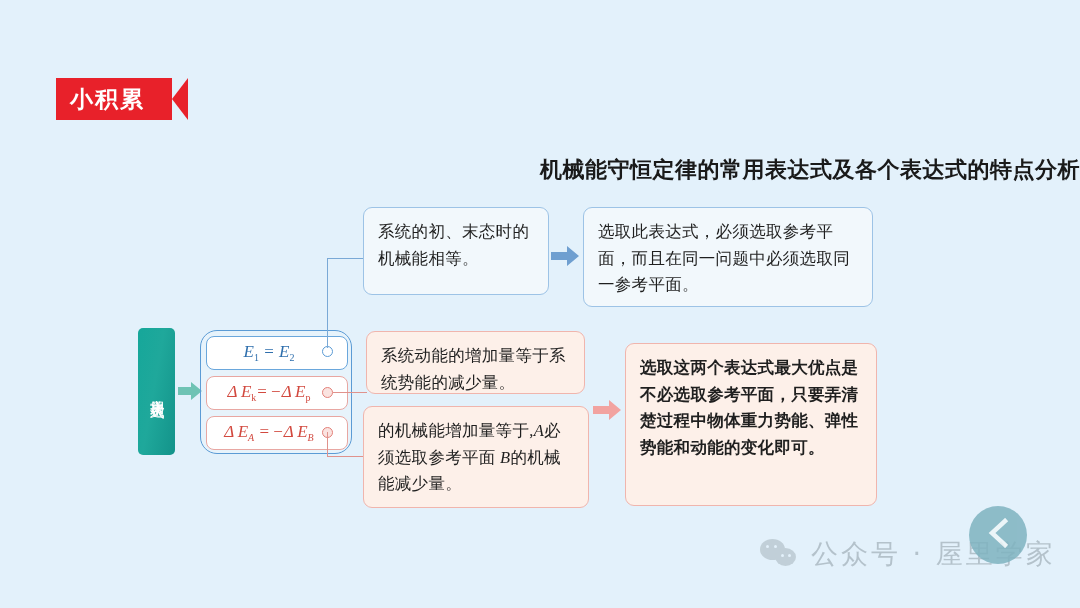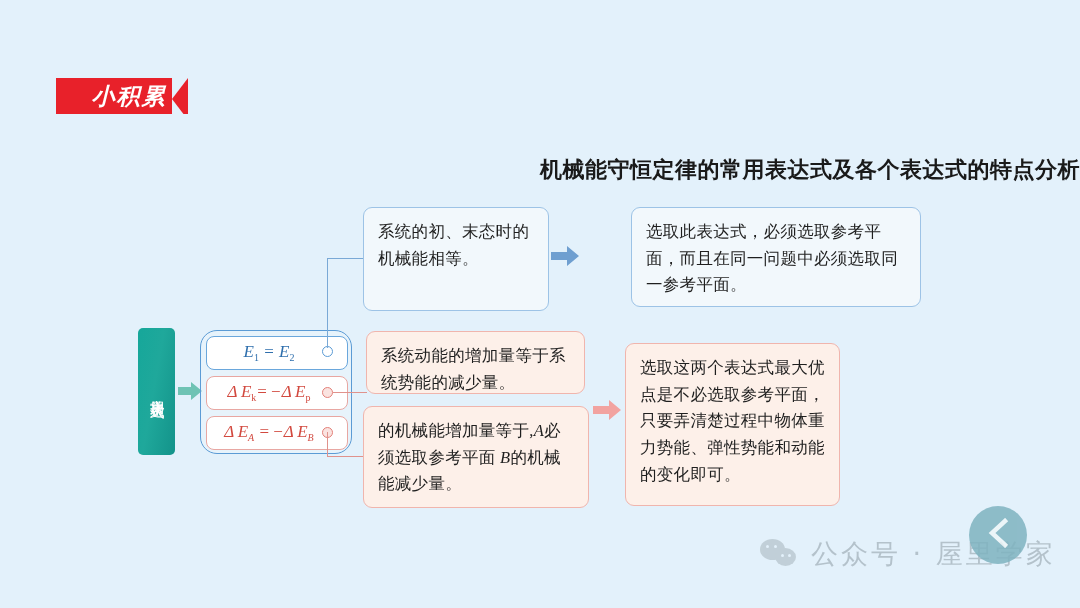--- a/index.html
+++ b/index.html
@@ -8,25 +8,24 @@
     background: #e3f1fb;
     font-family: "Liberation Serif", "DejaVu Serif", serif;
     overflow: hidden;
     position: relative;
   }
   .slide { position: absolute; inset: 0; }
 
   
   .banner {
     position: absolute; left: 56px; top: 78px;
-    width: 132px; height: 36px;
+    width: 132px; height: 42px;
     background: #e8212a;
-    display: flex; align-items: center; justify-content: center;
+    display: flex; align-items: center; justify-content: flex-start;
     padding-left: 14px;
-    font-style: italic;
   }
   .banner::after {
     content: ""; position: absolute; right: 0; top: 0;
     width: 0; height: 0;
     border-top: 21px solid #e3f1fb;
     border-bottom: 21px solid #e3f1fb;
     border-right: 16px solid transparent;
   }
   .banner-text {
     color: #ffffff; font-size: 23px; font-weight: bold;
@@ -107,25 +106,25 @@
     position: absolute; border-radius: 9px;
     padding: 11px 14px;
     font-family: "Liberation Serif", "DejaVu Serif", serif;
     font-size: 16.5px; line-height: 1.62; color: #1f1f1f;
     letter-spacing: 0.3px;
   }
   .tbox.blue { background: #f2f8fc; border: 1.3px solid #9dc3e6; }
   .tbox.pink { background: #fdf0e9; border: 1.3px solid #f0b5ad; }
   .tbox .it { font-style: italic; }
 
-  .tb-1 { left: 363px; top: 207px; width: 186px; height: 104px; }
-  .tb-2 { left: 583px; top: 207px; width: 290px; height: 100px; margin-left: 48px; }
+  .tb-1 { left: 363px; top: 207px; width: 186px; height: 88px; }
+  .tb-2 { left: 583px; top: 207px; width: 290px; height: 100px; }
   .tb-3 { left: 366px; top: 331px; width: 219px; height: 63px; }
   .tb-4 { left: 363px; top: 406px; width: 226px; height: 102px; }
-  .tb-5 { left: 625px; top: 343px; width: 215px; height: 163px; }
+  .tb-5 { left: 625px; top: 343px; width: 252px; height: 163px; font-weight: bold; }
 
   
   .watermark {
     position: absolute; left: 760px; top: 536px;
     display: flex; align-items: center; gap: 13px;
     opacity: 0.45;
     text-align: center;
   }
   .wm-text {
     font-size: 27px; color: #7c8a92; letter-spacing: 3px;

